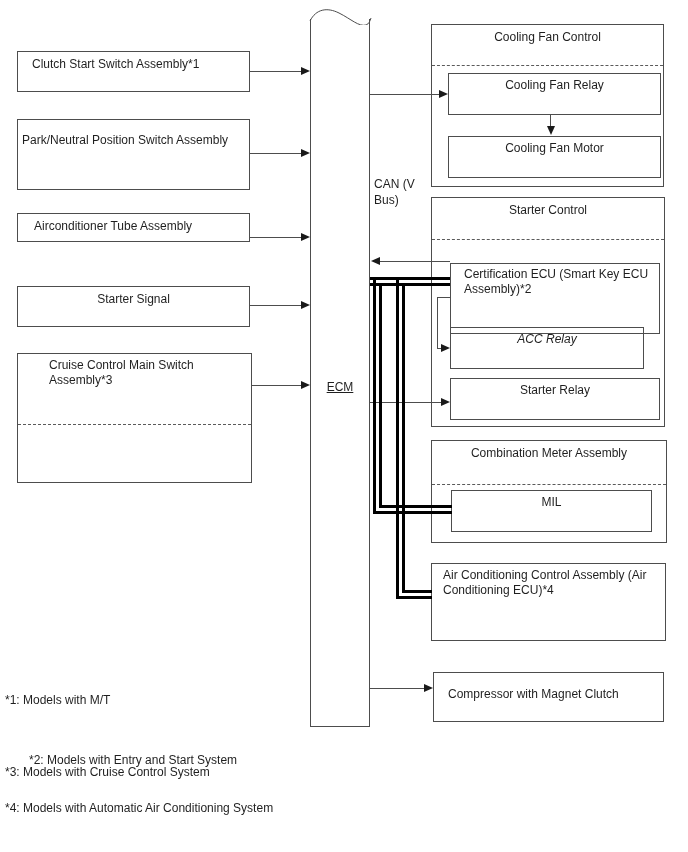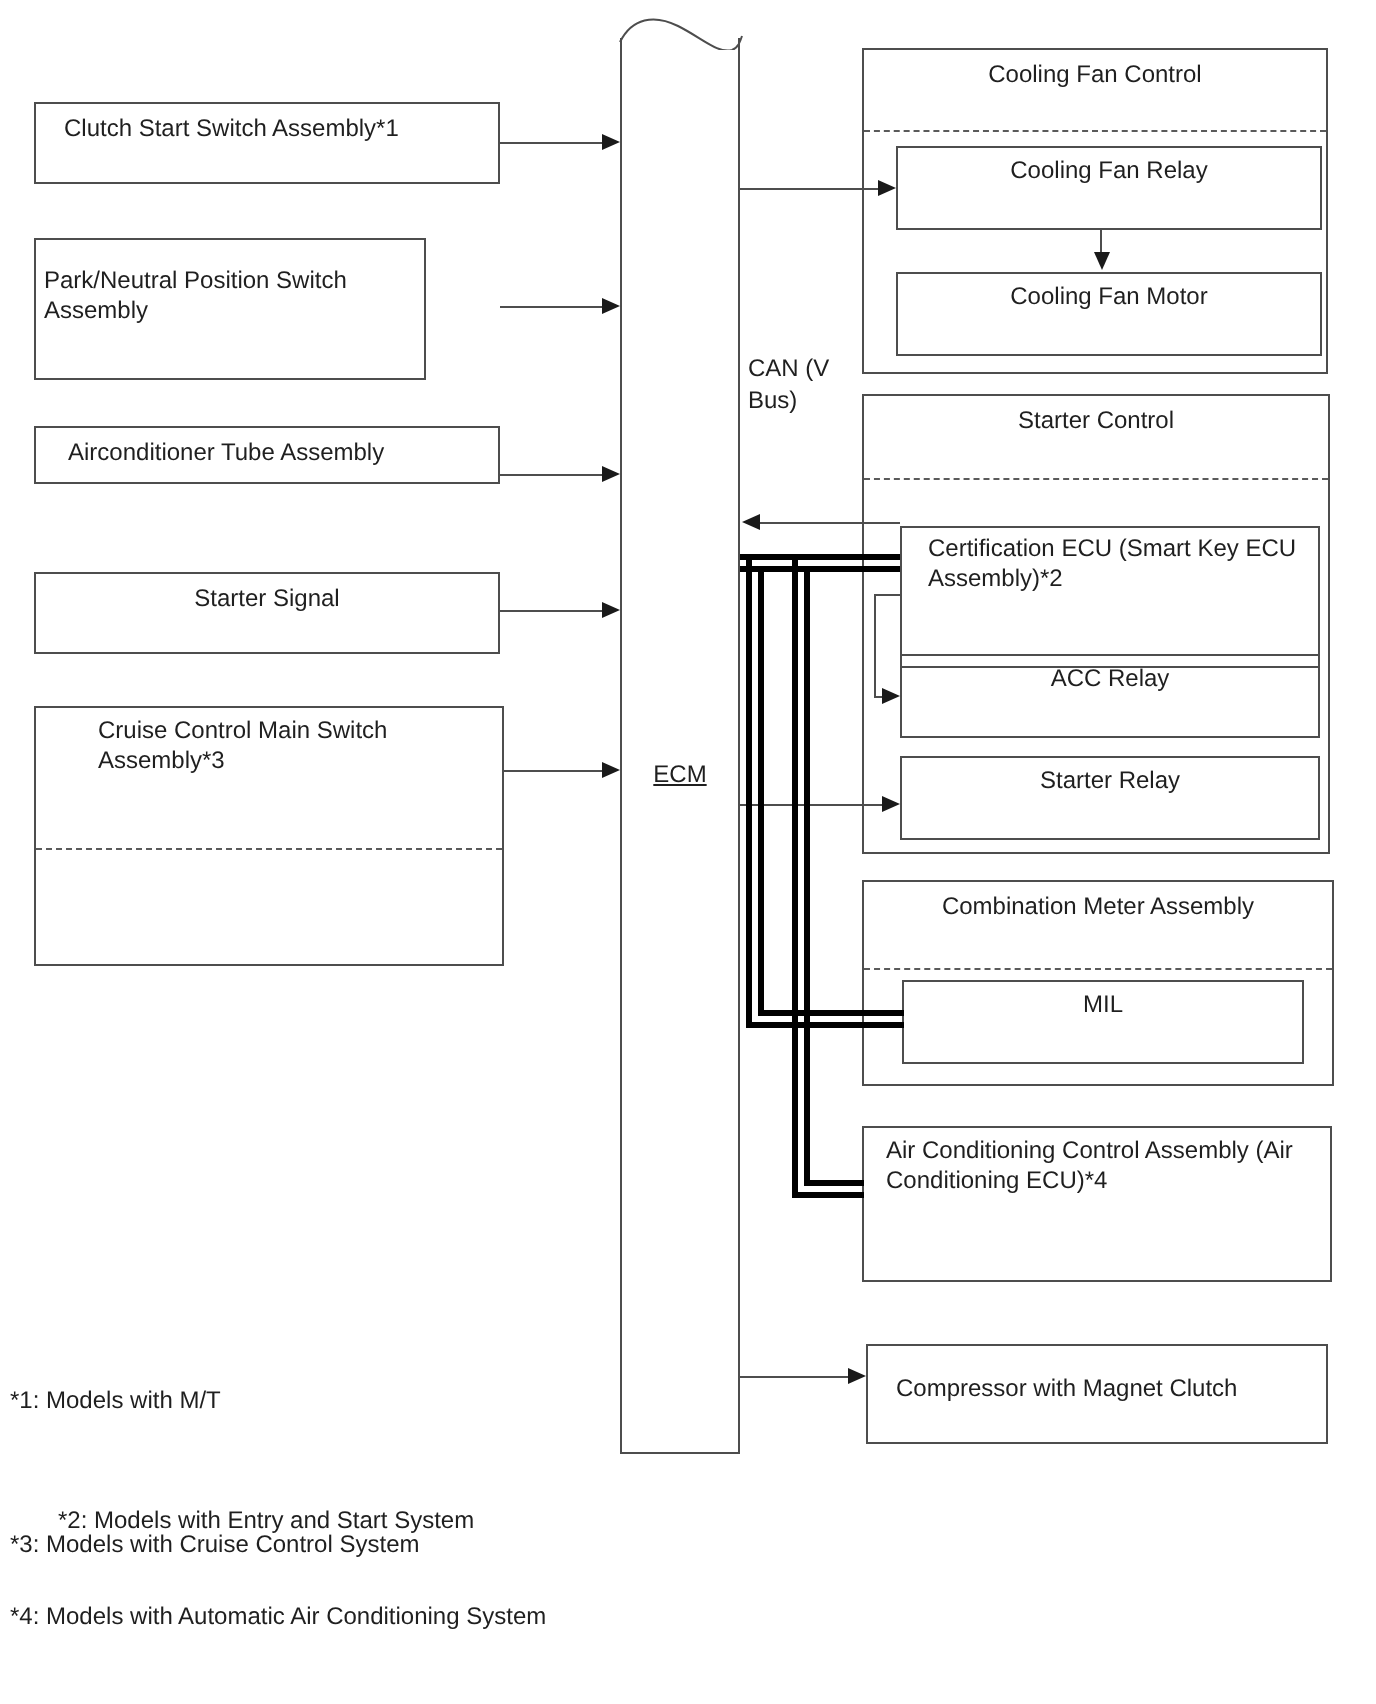--- a/index.html
+++ b/index.html
@@ -34,21 +34,21 @@
 </style>
 </head>
 <body>
 
 <div class="canvas">
 
   <div class="box" style="left:17px;top:51px;width:233px;height:41px;">
     <span class="bl" style="padding:5px 4px 0 14px;">Clutch Start Switch Assembly*1</span>
   </div>
 
-  <div class="box" style="left:17px;top:119px;width:196px;height:71px;">
+  <div class="box" style="left:17px;top:119px;width:233px;height:71px;">
     <span class="bl" style="padding:13px 2px 0 4px;">Park/Neutral Position Switch Assembly</span>
   </div>
 
   <div class="box" style="left:17px;top:213px;width:233px;height:29px;">
     <span class="bl" style="padding:5px 4px 0 16px;">Airconditioner Tube Assembly</span>
   </div>
 
   <div class="box" style="left:17px;top:286px;width:233px;height:41px;">
     <span class="bl tc" style="padding-top:5px;">Starter Signal</span>
   </div>
@@ -80,21 +80,21 @@
   </div>
 
   <div class="box" style="left:431px;top:197px;width:234px;height:230px;">
     <span class="bl tc" style="padding-top:5px;">Starter Control</span>
   </div>
   <div class="dash" style="left:432px;top:239px;width:232px;"></div>
   <div class="box" style="left:450px;top:246px;width:210px;height:71px;margin-top:17px;">
     <span class="bl" style="padding:3px 6px 0 13px;">Certification ECU (Smart Key ECU
 Assembly)*2</span>
   </div>
-  <div class="box" style="left:450px;top:327px;width:210px;height:42px;">
+  <div class="box" style="left:450px;top:327px;width:194px;height:42px;font-style:italic;">
     <span class="bl tc" style="padding-top:4px;">ACC Relay</span>
   </div>
   <div class="box" style="left:450px;top:378px;width:210px;height:42px;">
     <span class="bl tc" style="padding-top:4px;">Starter Relay</span>
   </div>
 
   <div class="box" style="left:431px;top:440px;width:236px;height:103px;">
     <span class="bl tc" style="padding-top:5px;">Combination Meter Assembly</span>
   </div>
   <div class="dash" style="left:432px;top:484px;width:234px;"></div>

